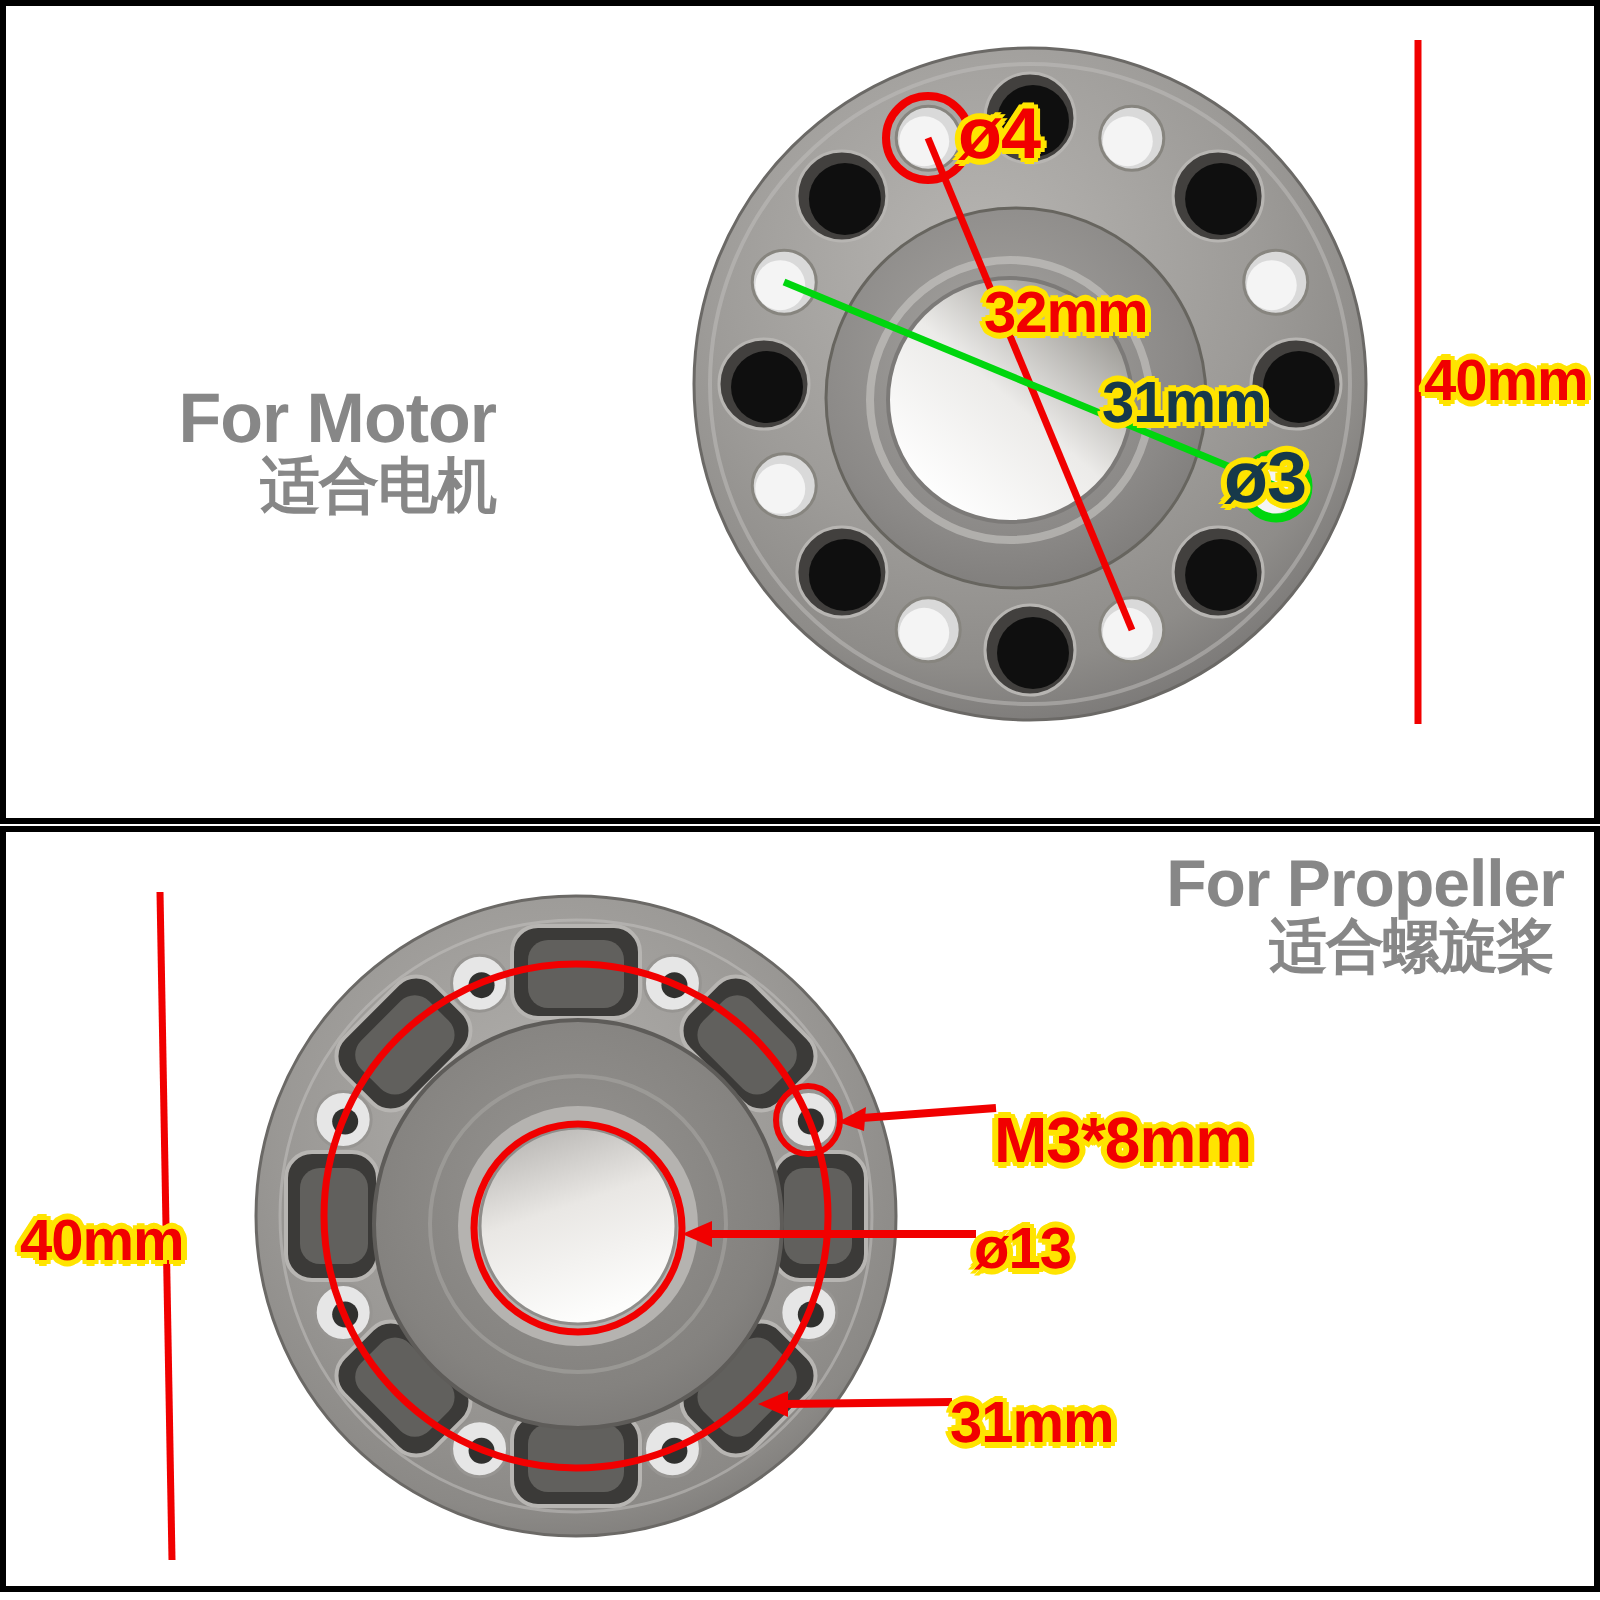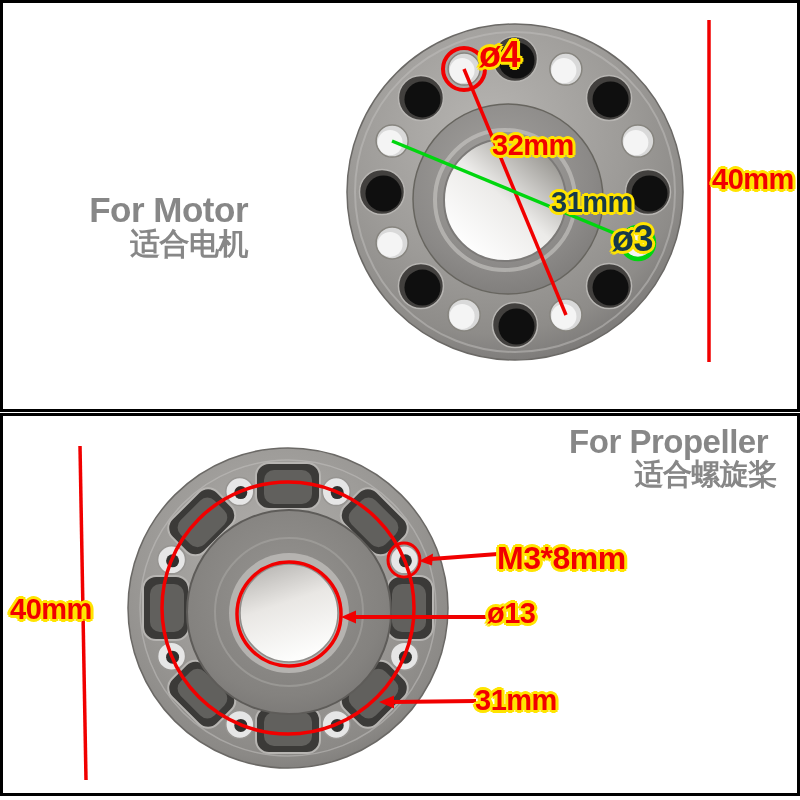--- a/index.html
+++ b/index.html
@@ -8,21 +8,21 @@
   .frame{position:absolute;left:0;top:0;width:800px;height:800px;background:#fff;}
   .panel{position:absolute;left:0;width:800px;border:3px solid #000;background:#fff;overflow:hidden;box-sizing:border-box;}
   .panel-top{top:0;height:412px;}
   .panel-bottom{top:413px;height:383px;}
   .layer{position:absolute;left:-3px;top:-3px;}
   .panel-top .layer{width:800px;height:412px;}
   .panel-bottom .layer{width:800px;height:383px;}
   svg.scene{position:absolute;left:0;top:0;display:block;}
   .lbl{position:absolute;font-weight:bold;line-height:1;white-space:nowrap;letter-spacing:-0.5px;}
   .t-gray{color:var(--title-gray);}
-  .t-red{color:var(--red);}
+  .t-red{color:var(--red);margin-top:12px;}
   .t-teal{color:var(--dark-teal);}
   .oly{text-shadow:
     3px 0 0 var(--yellow), -3px 0 0 var(--yellow),
     0 3px 0 var(--yellow), 0 -3px 0 var(--yellow),
     2px 2px 0 var(--yellow), -2px 2px 0 var(--yellow),
     2px -2px 0 var(--yellow), -2px -2px 0 var(--yellow);}
   .title-box{width:190px;text-align:right;}
   .fs-title-en{font-size:35px;}
   .fs-title-zh{font-size:30px;}
   .fs-title-en2{font-size:33px;}
@@ -257,21 +257,21 @@
 
         <line x1="488" y1="204" x2="352" y2="204" class="ann-red" stroke-width="4"></line>
         <polygon points="341,204 356,197.5 356,210.5" class="fill-red"></polygon>
 
         <line x1="476" y1="288" x2="392" y2="289" class="ann-red" stroke-width="4"></line>
         <polygon points="379,289 394,282.5 394,295.5" class="fill-red"></polygon>
 
         <line x1="80" y1="33" x2="86" y2="367" class="ann-red" stroke-width="3.5"></line>
       </svg>
 
-      <div class="lbl fs-title-en2 t-gray" style="right:32px;top:12px;text-align:right;">For Propeller</div>
+      <div class="lbl fs-title-en2 t-gray" style="right:18px;top:12px;text-align:right;">For Propeller</div>
       <div class="lbl fs-title-zh2 t-gray" style="right:23px;top:47px;text-align:center;">适合螺旋桨</div>
 
       <div class="lbl fs-dim t-red oly" style="left:10px;top:182px;">40mm</div>
       <div class="lbl fs-m3 t-red oly" style="left:497px;top:129px;">M3*8mm</div>
       <div class="lbl fs-dim t-red oly" style="left:487px;top:186px;">ø13</div>
       <div class="lbl fs-dim t-red oly" style="left:475px;top:273px;">31mm</div>
     </div>
   </section>
 </div>
 

